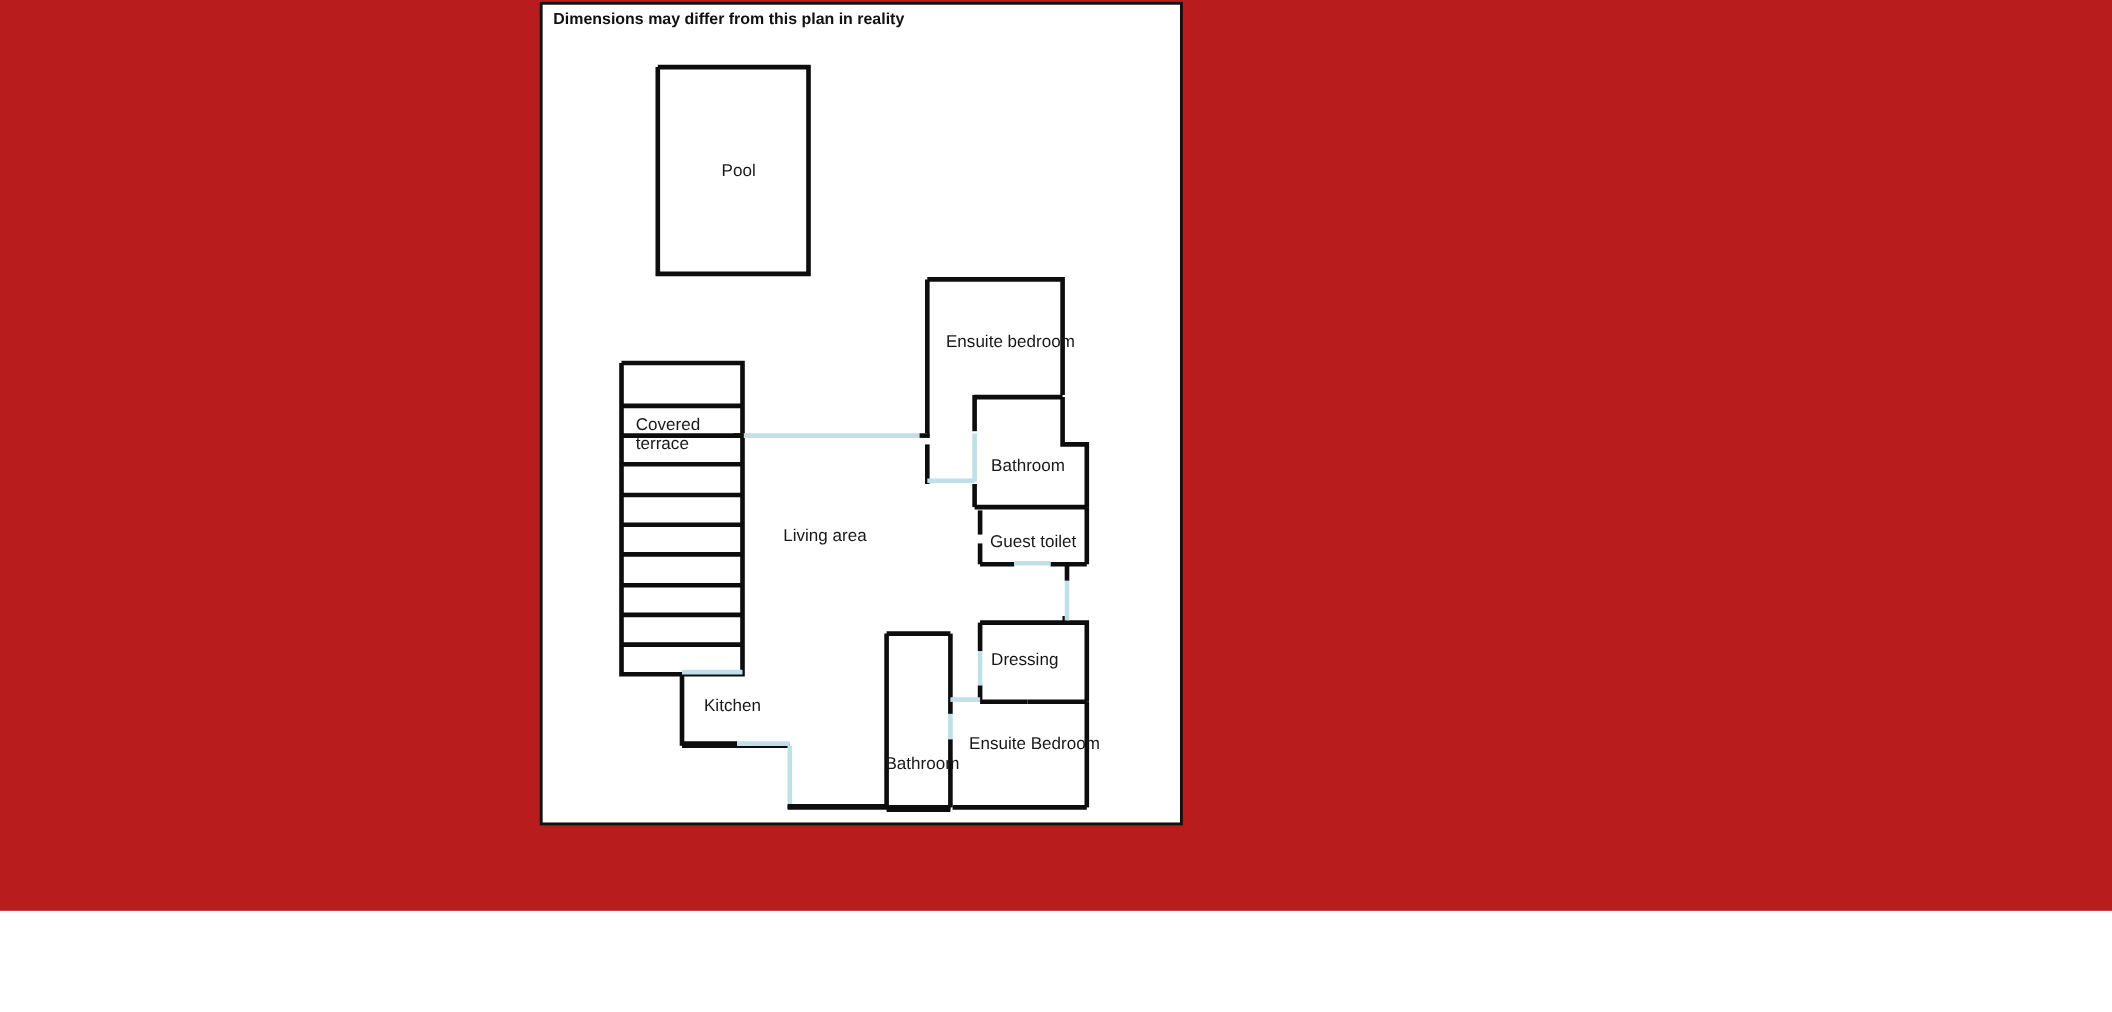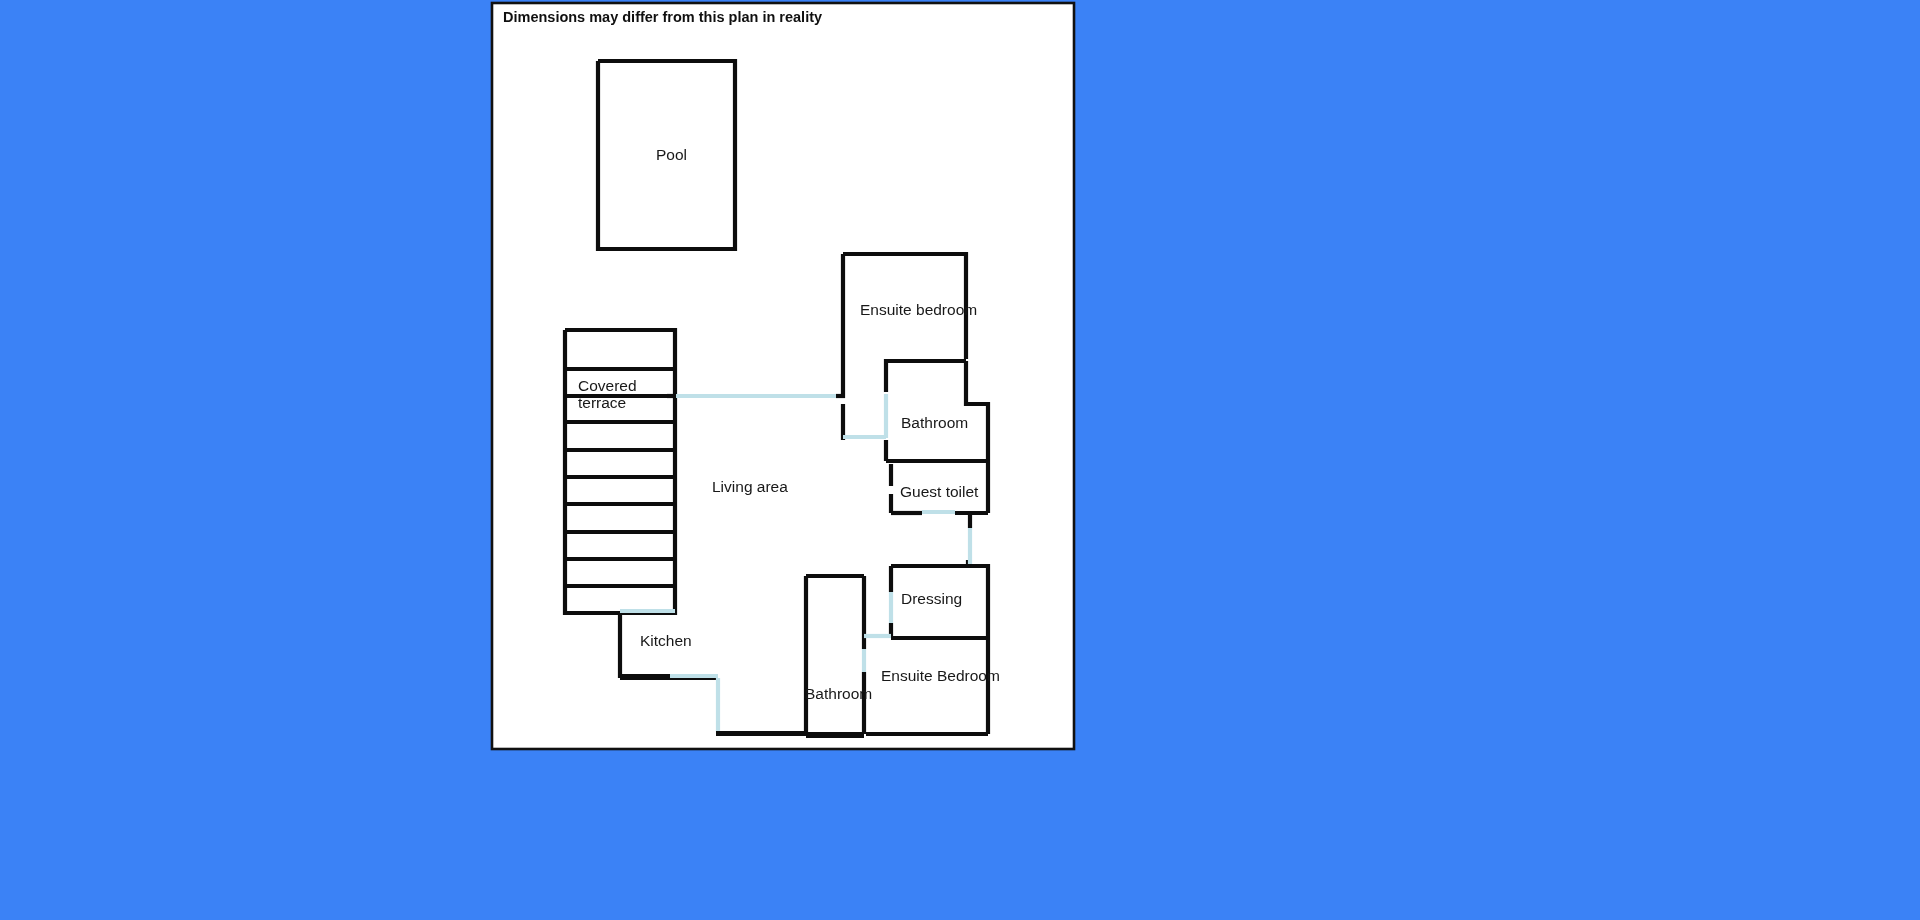--- a/index.html
+++ b/index.html
@@ -7,22 +7,22 @@
     padding: 0;
     background: #ffffff;
     width: 1920px;
     height: 920px;
     overflow: hidden;
     font-family: "Liberation Sans", sans-serif;
   }
   #app {
     position: relative;
     width: 1920px;
-    height: 920px;
-    background: #3b82f6;
+    height: 828px;
+    background: #b91c1c;
   }
   #plan-svg {
     position: absolute;
     left: 0;
     top: 0;
     width: 1920px;
     height: 920px;
     display: block;
   }
   .wall {

